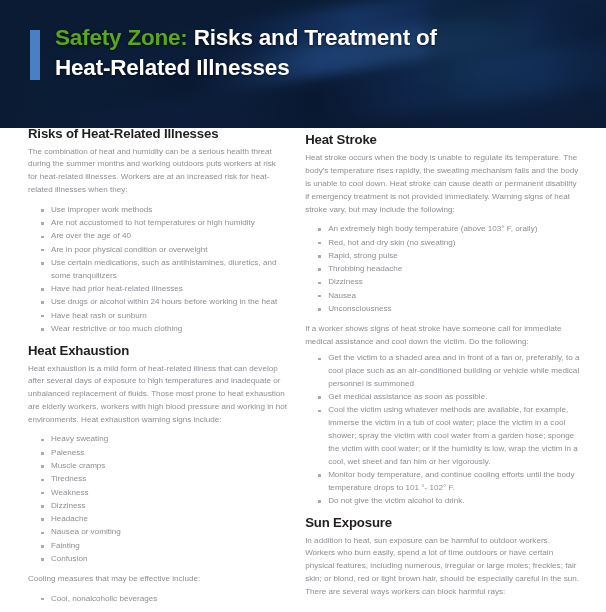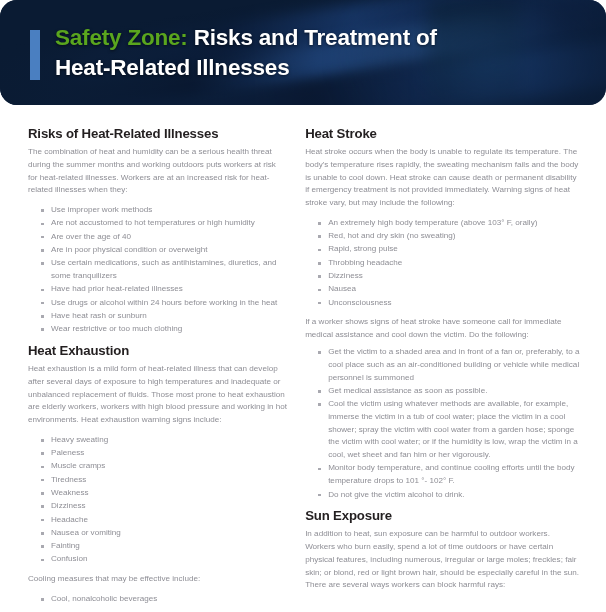--- a/index.html
+++ b/index.html
@@ -16,24 +16,23 @@
     position: relative;
     width: 606px;
     height: 612px;
     background: #ffffff;
   }
 
   
   .banner {
     position: relative;
     width: 606px;
-    height: 105px;
+    height: 128px;
     background: #0a1b33;
     overflow: hidden;
-    border-radius: 17px;
   }
 
   .banner-art {
     position: absolute;
     inset: 0;
     overflow: hidden;
   }
 
   
   .stripe {
@@ -144,20 +143,21 @@
   
   .content {
     position: absolute;
     top: 108px;
     left: 0;
     width: 606px;
     height: 504px;
     display: flex;
     gap: 18px;
     padding: 18px 24px 0 28px;
+    align-items: center;
   }
 
   .col { width: 263px; }
   .col-right { width: 281px; }
 
   h2 {
     font-size: 13.2px;
     font-weight: bold;
     color: #231f20;
     letter-spacing: -0.15px;

